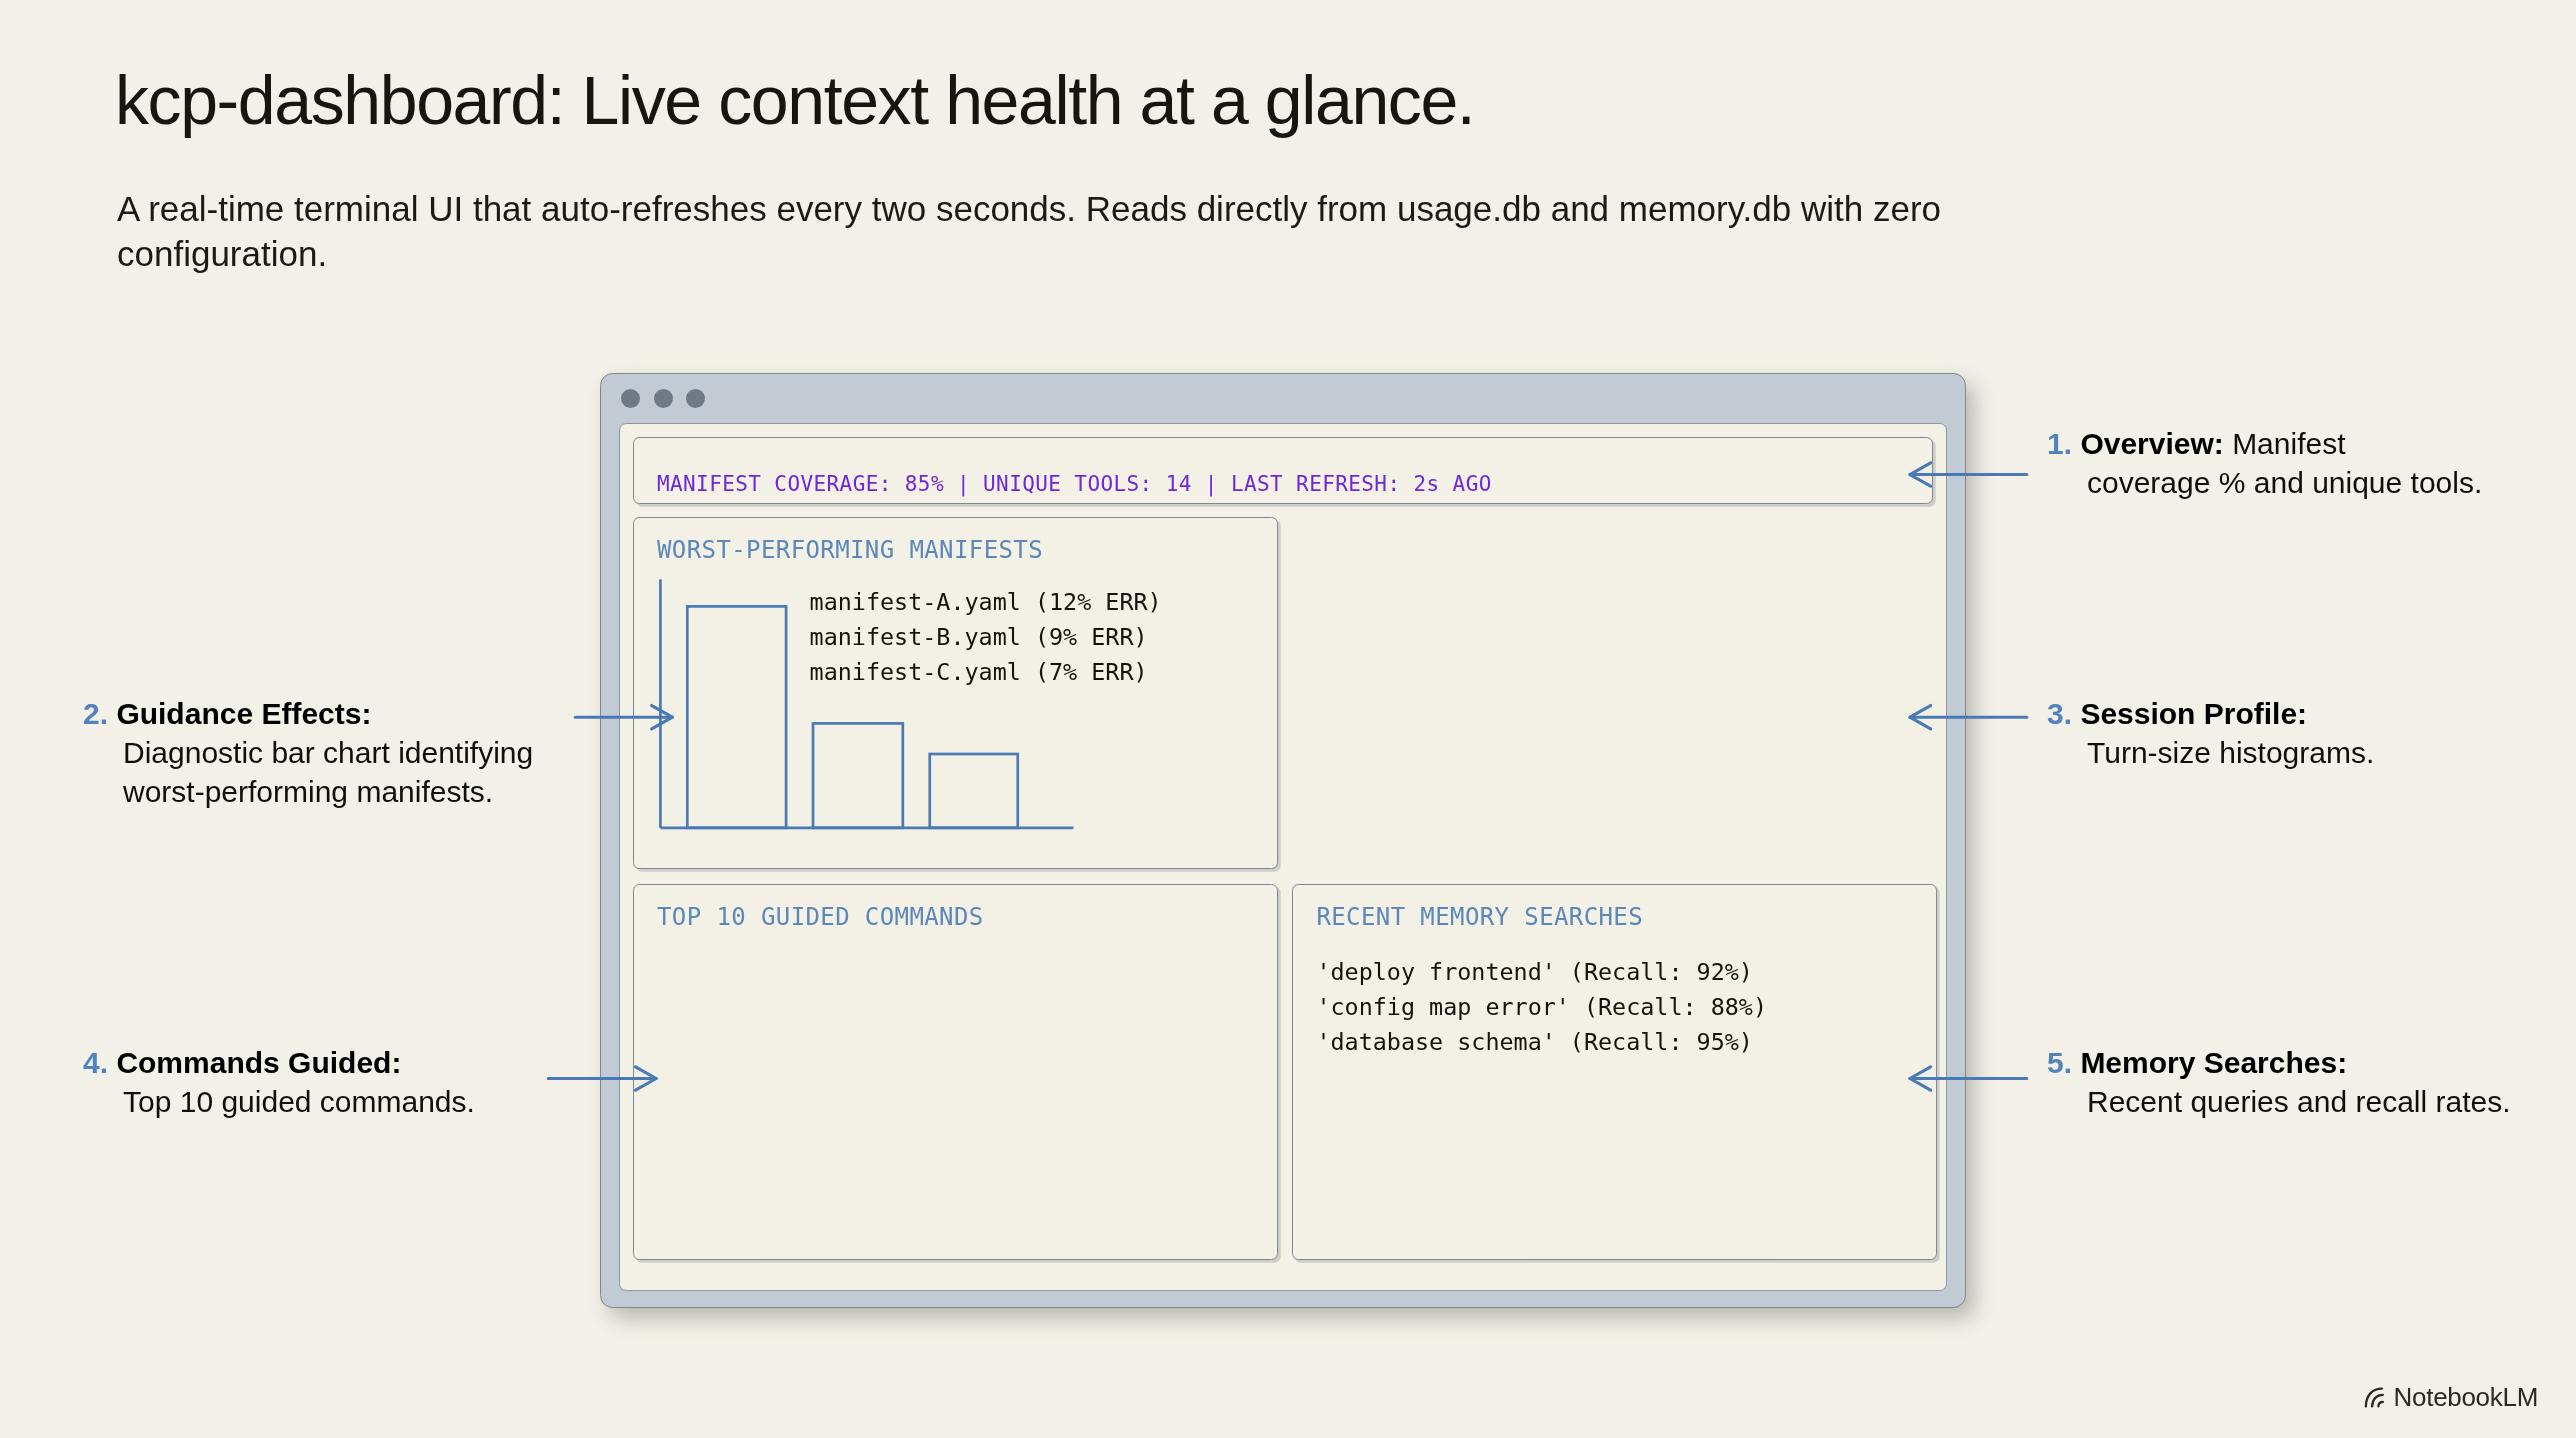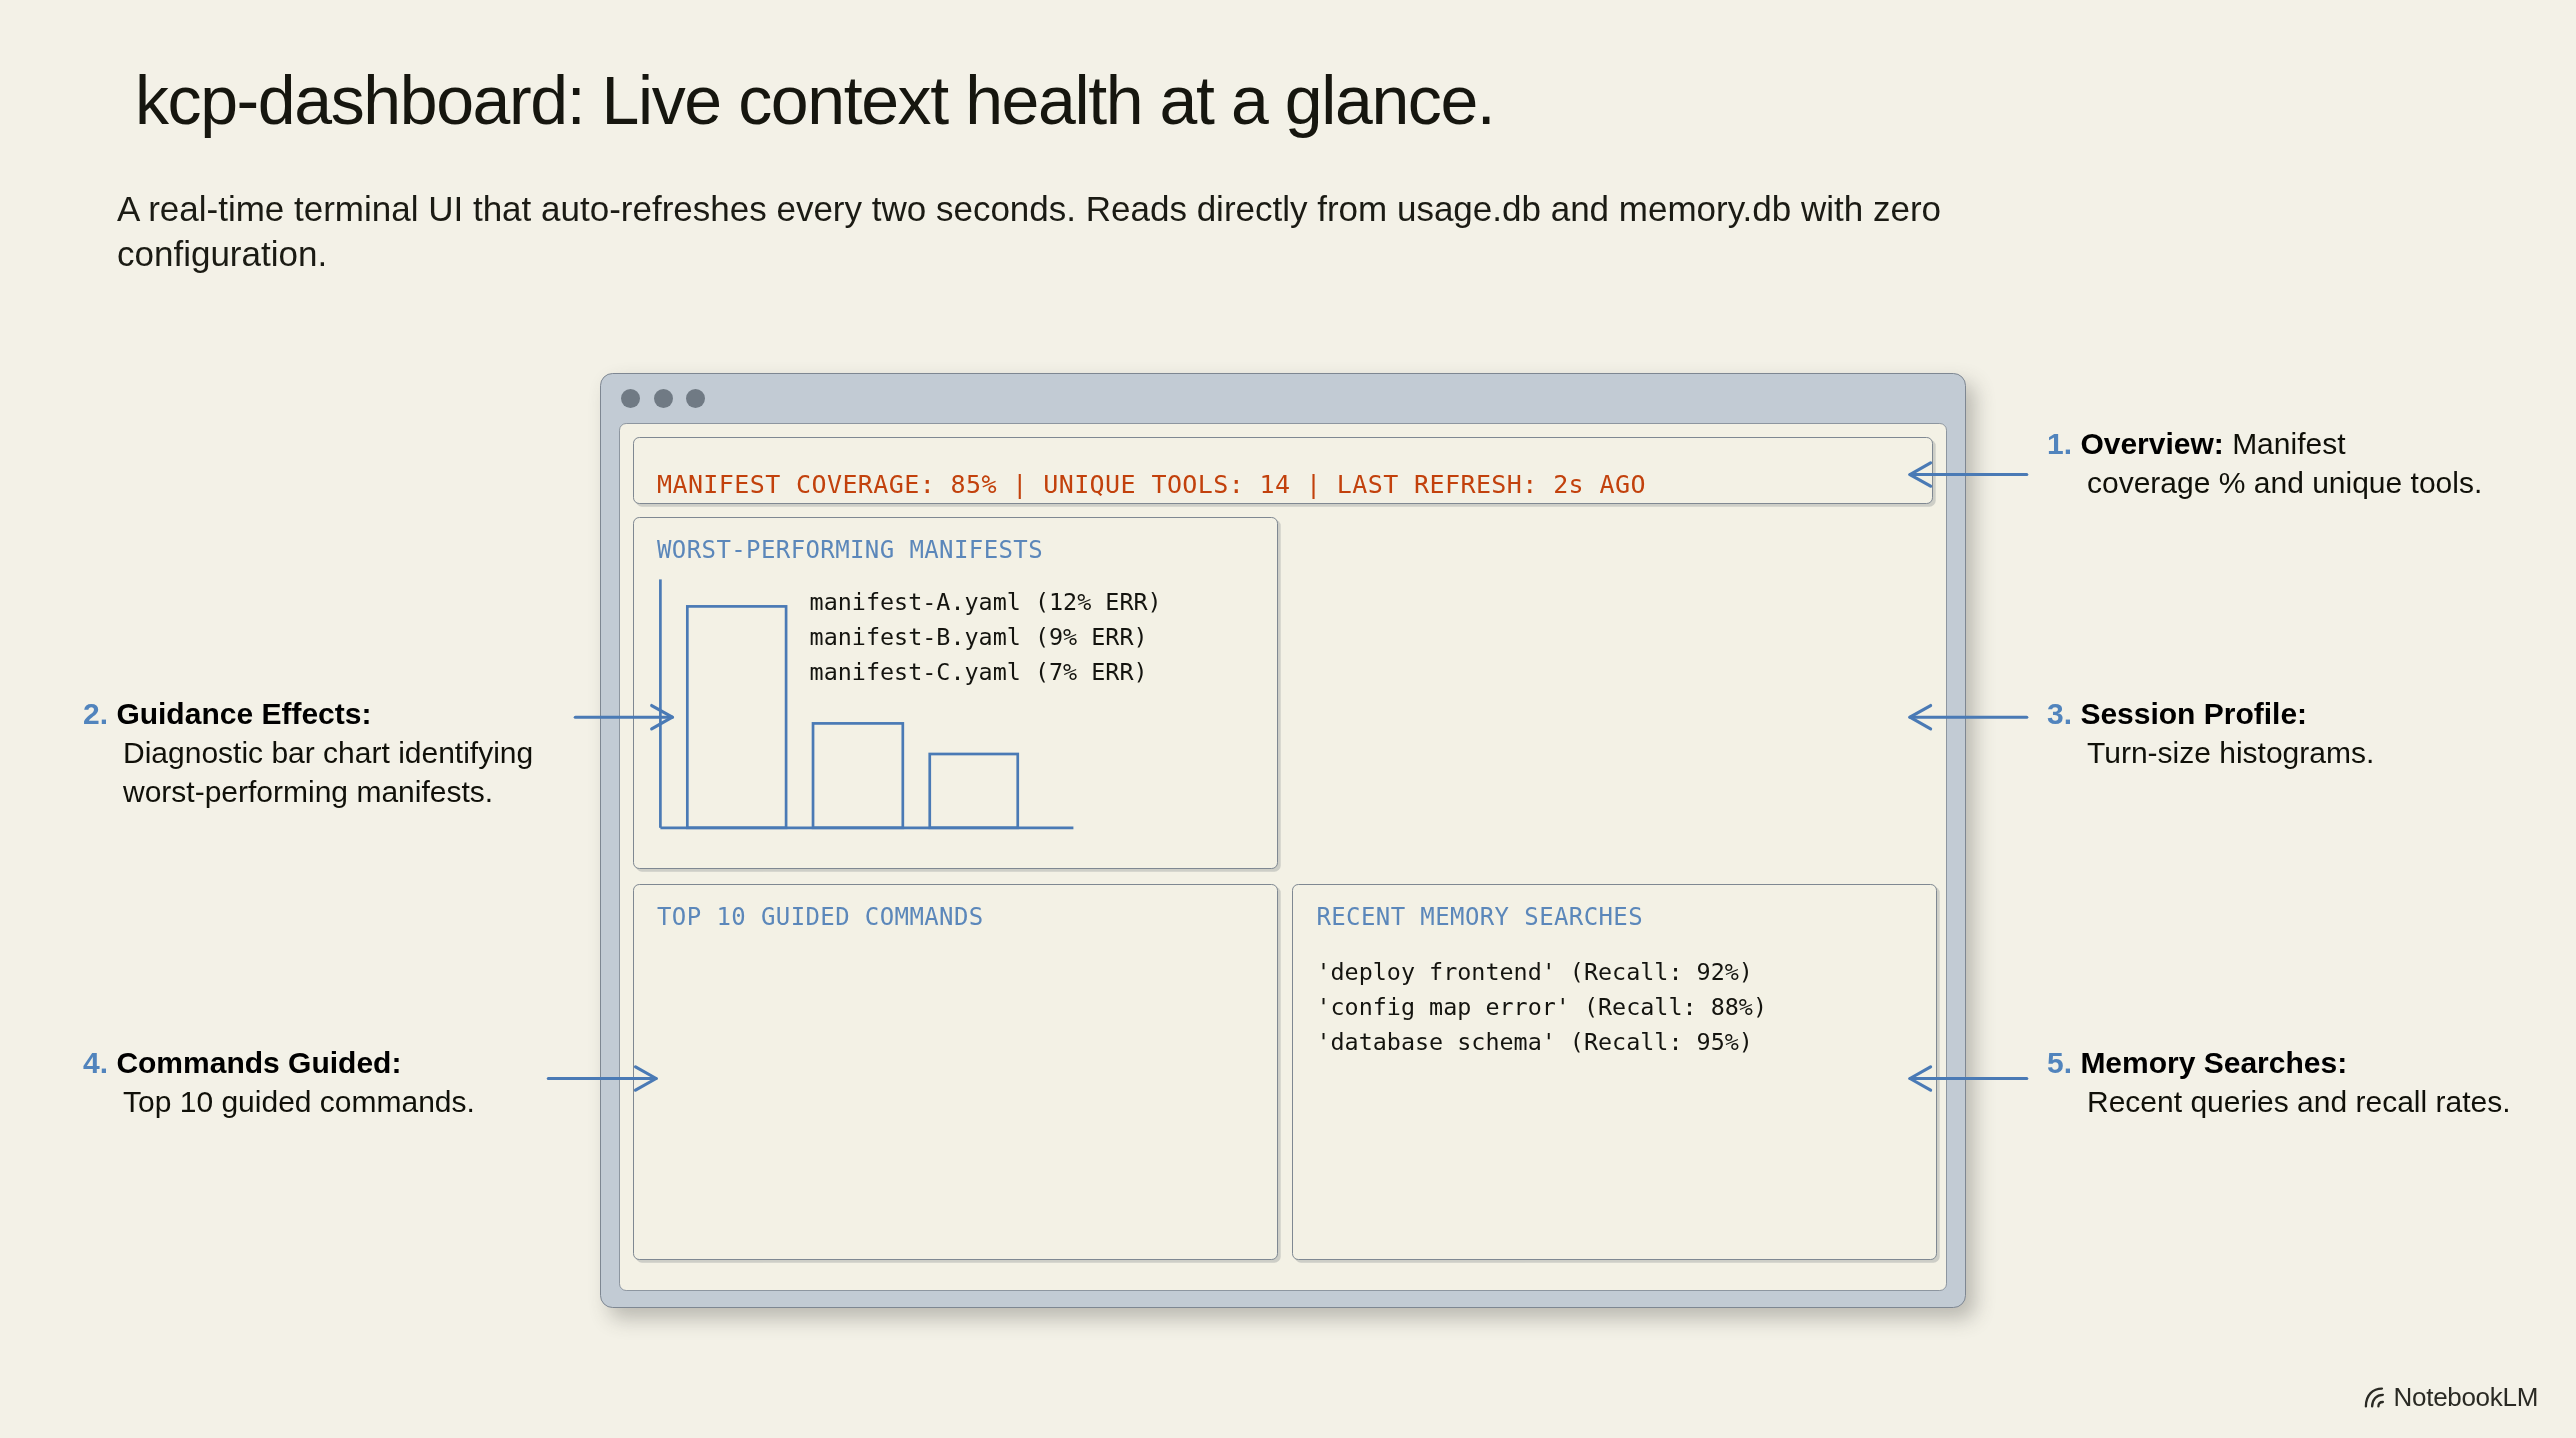--- a/index.html
+++ b/index.html
@@ -14,21 +14,20 @@
 
   
   #page-title {
     position: absolute;
     left: 115px; top: 61px;
     font-size: 68px;
     font-weight: 400;
     letter-spacing: -1.4px;
     color: #16160f;
     white-space: nowrap;
-    margin-left: 20px;
   }
   #page-subtitle {
     position: absolute;
     left: 117px; top: 187px;
     width: 2004px;
     font-size: 35px;
     line-height: 1.28;
     font-weight: 400;
     color: #1b1b14;
   }
@@ -81,22 +80,22 @@
   }
 
   
   #status-panel {
     left: 12.6px; right: 12.6px; top: 12.6px; height: 67px;
     display: flex; align-items: center;
     padding-left: 23.4px;
   }
   #status-text {
     font-family: "DejaVu Sans Mono", monospace;
-    font-size: 25px;
-    color: #c2410c;
+    font-size: 21px;
+    color: #6d28d9;
     letter-spacing: 0.4px;
     white-space: nowrap;
     margin-top: 28px;
   }
 
   
   #panel-manifests { left: 12.6px;  top: 93px; width: 645px;  height: 352px; }
   #panel-histogram { left: 672px; top: 93px; width: 645px;  height: 352px; }
   #panel-commands  { left: 12.6px;  top: 460px; width: 645px;  height: 376px; }
   #panel-memory    { left: 672px; top: 460px; width: 645px;  height: 376px; }

